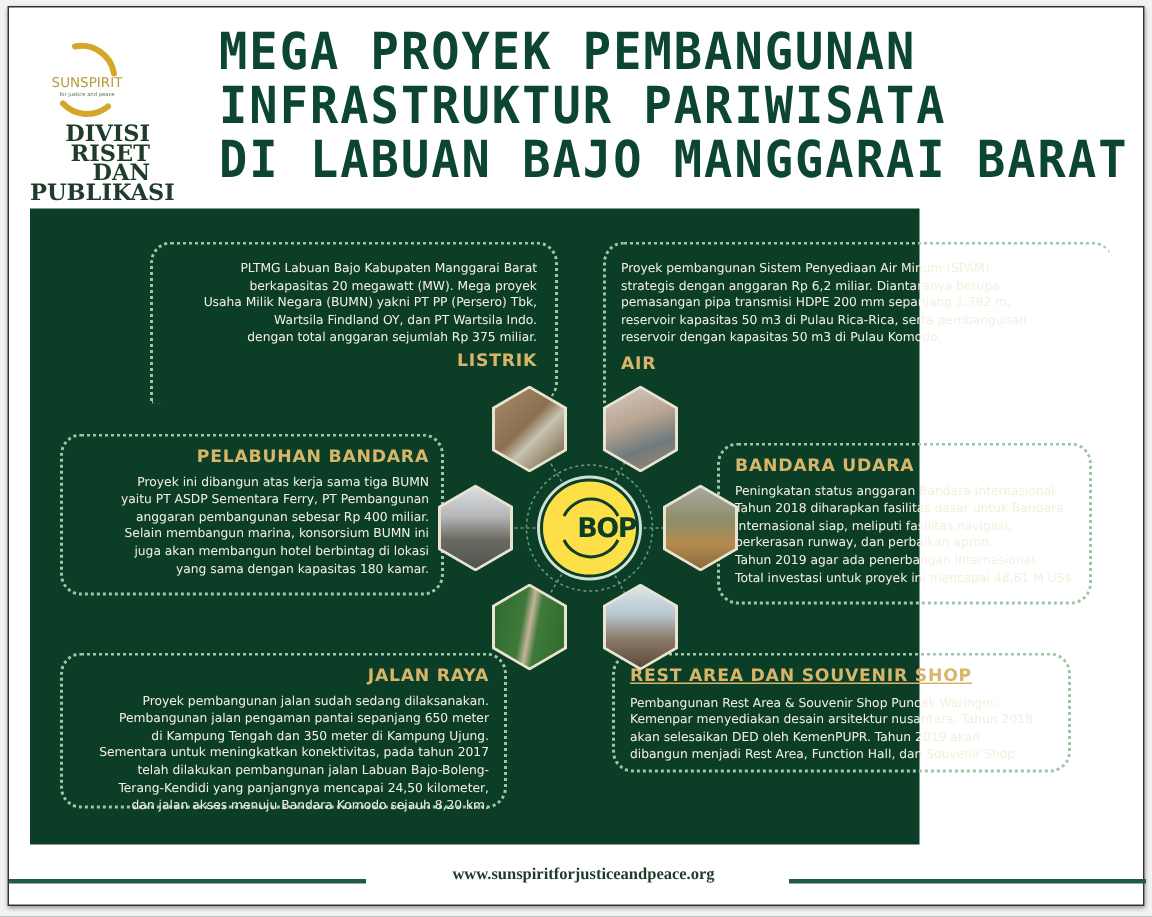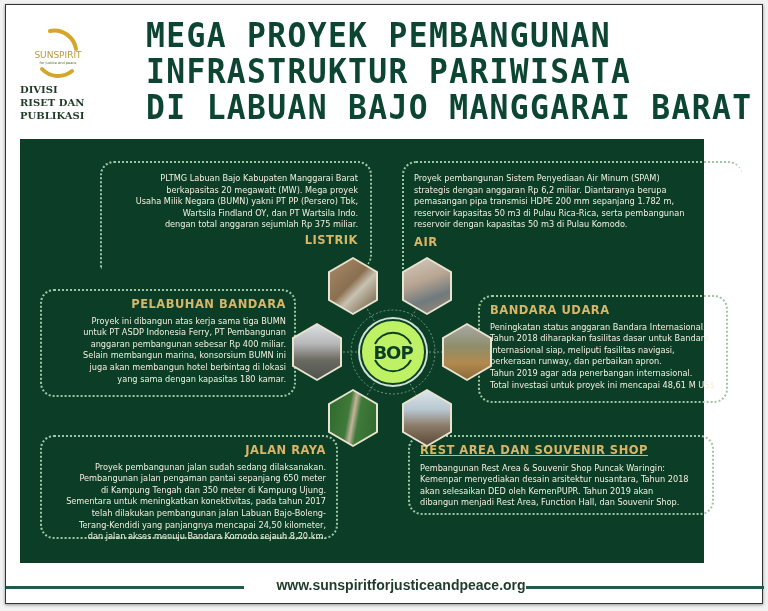--- a/index.html
+++ b/index.html
@@ -4,31 +4,31 @@
 <style>
   * { box-sizing: border-box; margin: 0; padding: 0; }
   html, body { width: 768px; height: 611px; background: #f2f2f2; overflow: hidden; }
   body { font-family: "DejaVu Sans", sans-serif; position: relative; }
   .frame {
     position: absolute; left: 5px; top: 4px; width: 758px; height: 600px;
     background: #ffffff; border: 1.5px solid #333; box-shadow: 0 1px 3px rgba(0,0,0,0.4);
   }
   .logo { position: absolute; left: 22px; top: 20px; width: 60px; height: 60px; }
   .division {
-    position: absolute; left: 14px; top: 78px; width: 80px; text-align: left;
-    font-family: "DejaVu Serif", serif; font-weight: bold; color: #1f3b2a; font-size: 10px; line-height: 13px;
+    position: absolute; left: 14px; top: 78px; width: 80px; text-align: right;
+    font-family: "DejaVu Serif", serif; font-weight: bold; color: #1f3b2a; font-size: 15px; line-height: 13px;
   }
   .title {
     position: absolute; left: 140px; top: 12px; width: 610px;
     font-family: "DejaVu Sans Mono", monospace; font-weight: bold; color: #0c4632;
     font-size: 34px; line-height: 36px; letter-spacing: 1.5px; transform: scaleX(0.92); transform-origin: left top;
   }
   .title div { white-space: nowrap; }
   .panel {
-    position: absolute; left: 14px; top: 134px; width: 684px; height: 424px; background: #0b3d27;
+    position: absolute; left: 14px; top: 134px; width: 593px; height: 424px; background: #0b3d27;
   }
   .card {
     position: absolute; border: 2px dotted #9fc7a6; border-radius: 14px; color: #f3f0df;
     font-size: 8.2px; line-height: 11.6px;
   }
   .card .head { color: #d7b66a; font-weight: bold; font-size: 11.5px; letter-spacing: 0.5px; }
   .card.right-align { text-align: right; }
   .c-listrik { left: 80px; top: 22px; width: 272px; height: 108px; padding: 10px 12px 0 8px; border-top-right-radius: 14px; border-bottom: none; border-bottom-left-radius: 0; }
   .c-air { left: 382px; top: 22px; width: 340px; height: 108px; padding: 10px 8px 0 10px; border-right: none; border-bottom: none; border-bottom-left-radius: 0; }
   .c-pelabuhan { left: 20px; top: 150px; width: 256px; height: 108px; padding: 8px 8px 0 8px; }
@@ -39,28 +39,28 @@
   .hex {
     position: absolute; width: 50px; height: 58px;
     clip-path: polygon(50% 0, 100% 25%, 100% 75%, 50% 100%, 0 75%, 0 25%);
   }
   .hex-inner {
     position: absolute; left: 2px; top: 2px; width: 46px; height: 54px;
     clip-path: polygon(50% 0, 100% 25%, 100% 75%, 50% 100%, 0 75%, 0 25%);
   }
   .center-badge {
     position: absolute; left: 78px; top: 70px; width: 66px; height: 66px; border-radius: 50%;
-    background: #bef264; border: 2px solid #0b3d27; box-shadow: 0 0 0 2px #cfe3d4;
-    display: flex; align-items: center; justify-content: center;
+    background: #fde047; border: 2px solid #0b3d27; box-shadow: 0 0 0 2px #cfe3d4;
+    display: flex; align-items: center; justify-content: flex-end;
   }
   .center-badge span { font-family: "DejaVu Sans", sans-serif; color: #0b3d27; font-size: 18px; font-weight: bold; letter-spacing: -1px; }
   .footer-line { position: absolute; top: 581px; height: 3px; background: #1f5a4a; }
   .footer-url {
-    position: absolute; left: 260px; top: 572px; width: 270px; text-align: center;
-    font-family: Liberation Sans, sans-serif; font-weight: bold; color: #1f3b2a; font-size: 14px;
+    position: absolute; left: 248px; top: 572px; width: 270px; text-align: center;
+    font-family: Liberation Serif, serif; font-weight: bold; color: #1f3b2a; font-size: 11px;
   }
 </style>
 </head>
 <body>
 
 <div class="frame">
 
   <svg class="logo" viewBox="0 0 60 60">
     <path d="M22 6 A22 22 0 0 1 48 24" stroke="#d4a62a" stroke-width="4" fill="none" stroke-linecap="round"></path>
     <path d="M44 46 A22 22 0 0 1 14 44" stroke="#d4a62a" stroke-width="4" fill="none" stroke-linecap="round"></path>
@@ -96,21 +96,21 @@
       <div>strategis dengan anggaran Rp 6,2 miliar. Diantaranya berupa</div>
       <div>pemasangan pipa transmisi HDPE 200 mm sepanjang 1.782 m,</div>
       <div>reservoir kapasitas 50 m3 di Pulau Rica-Rica, serta pembangunan</div>
       <div>reservoir dengan kapasitas 50 m3 di Pulau Komodo.</div>
       <div class="head" style="margin-top:6px;">AIR</div>
     </div>
 
     <div class="card c-pelabuhan right-align">
       <div class="head" style="margin-bottom:5px;">PELABUHAN BANDARA</div>
       <div>Proyek ini dibangun atas kerja sama tiga BUMN</div>
-      <div>untuk PT ASDP Indonesia Ferry, PT Pembangunan</div>
+      <div>yaitu PT ASDP Sementara Ferry, PT Pembangunan</div>
       <div>anggaran pembangunan  sebesar Rp 400 miliar.</div>
       <div>Selain membangun marina, konsorsium BUMN ini</div>
       <div>juga akan membangun hotel berbintag di lokasi</div>
       <div>yang sama dengan kapasitas 180 kamar.</div>
     </div>
 
     <div class="card c-bandara">
       <div class="head" style="margin-bottom:5px;">BANDARA UDARA</div>
       <div>Peningkatan status anggaran Bandara Internasional.</div>
       <div>Tahun 2018 diharapkan fasilitas dasar untuk Bandara</div>

